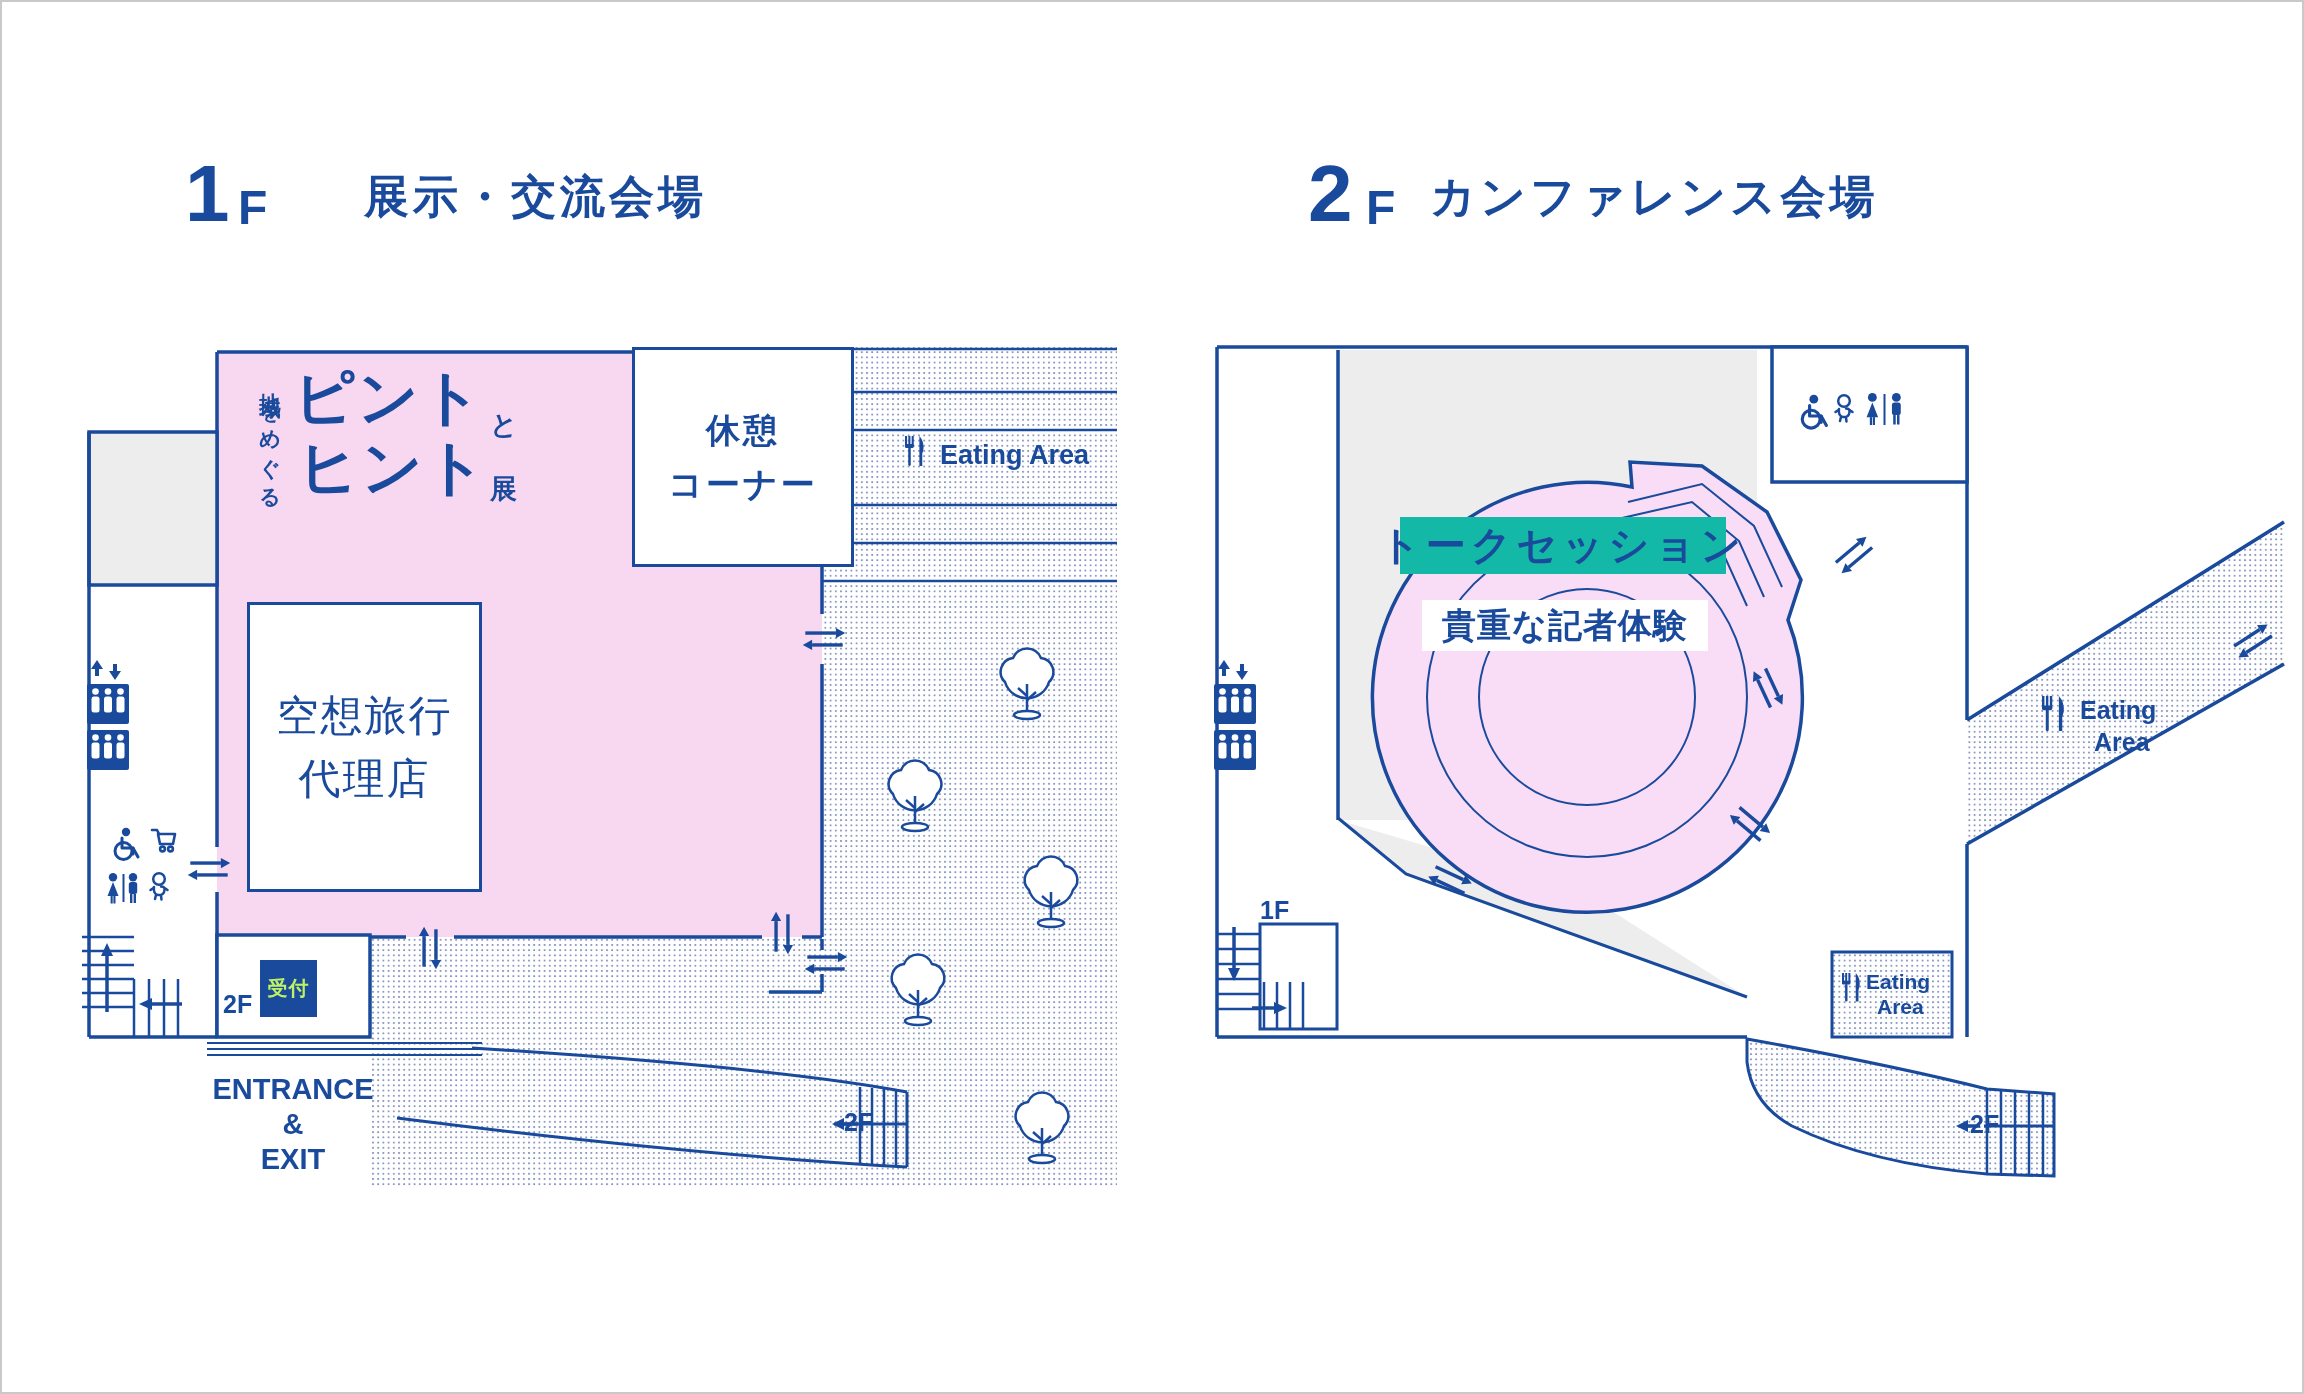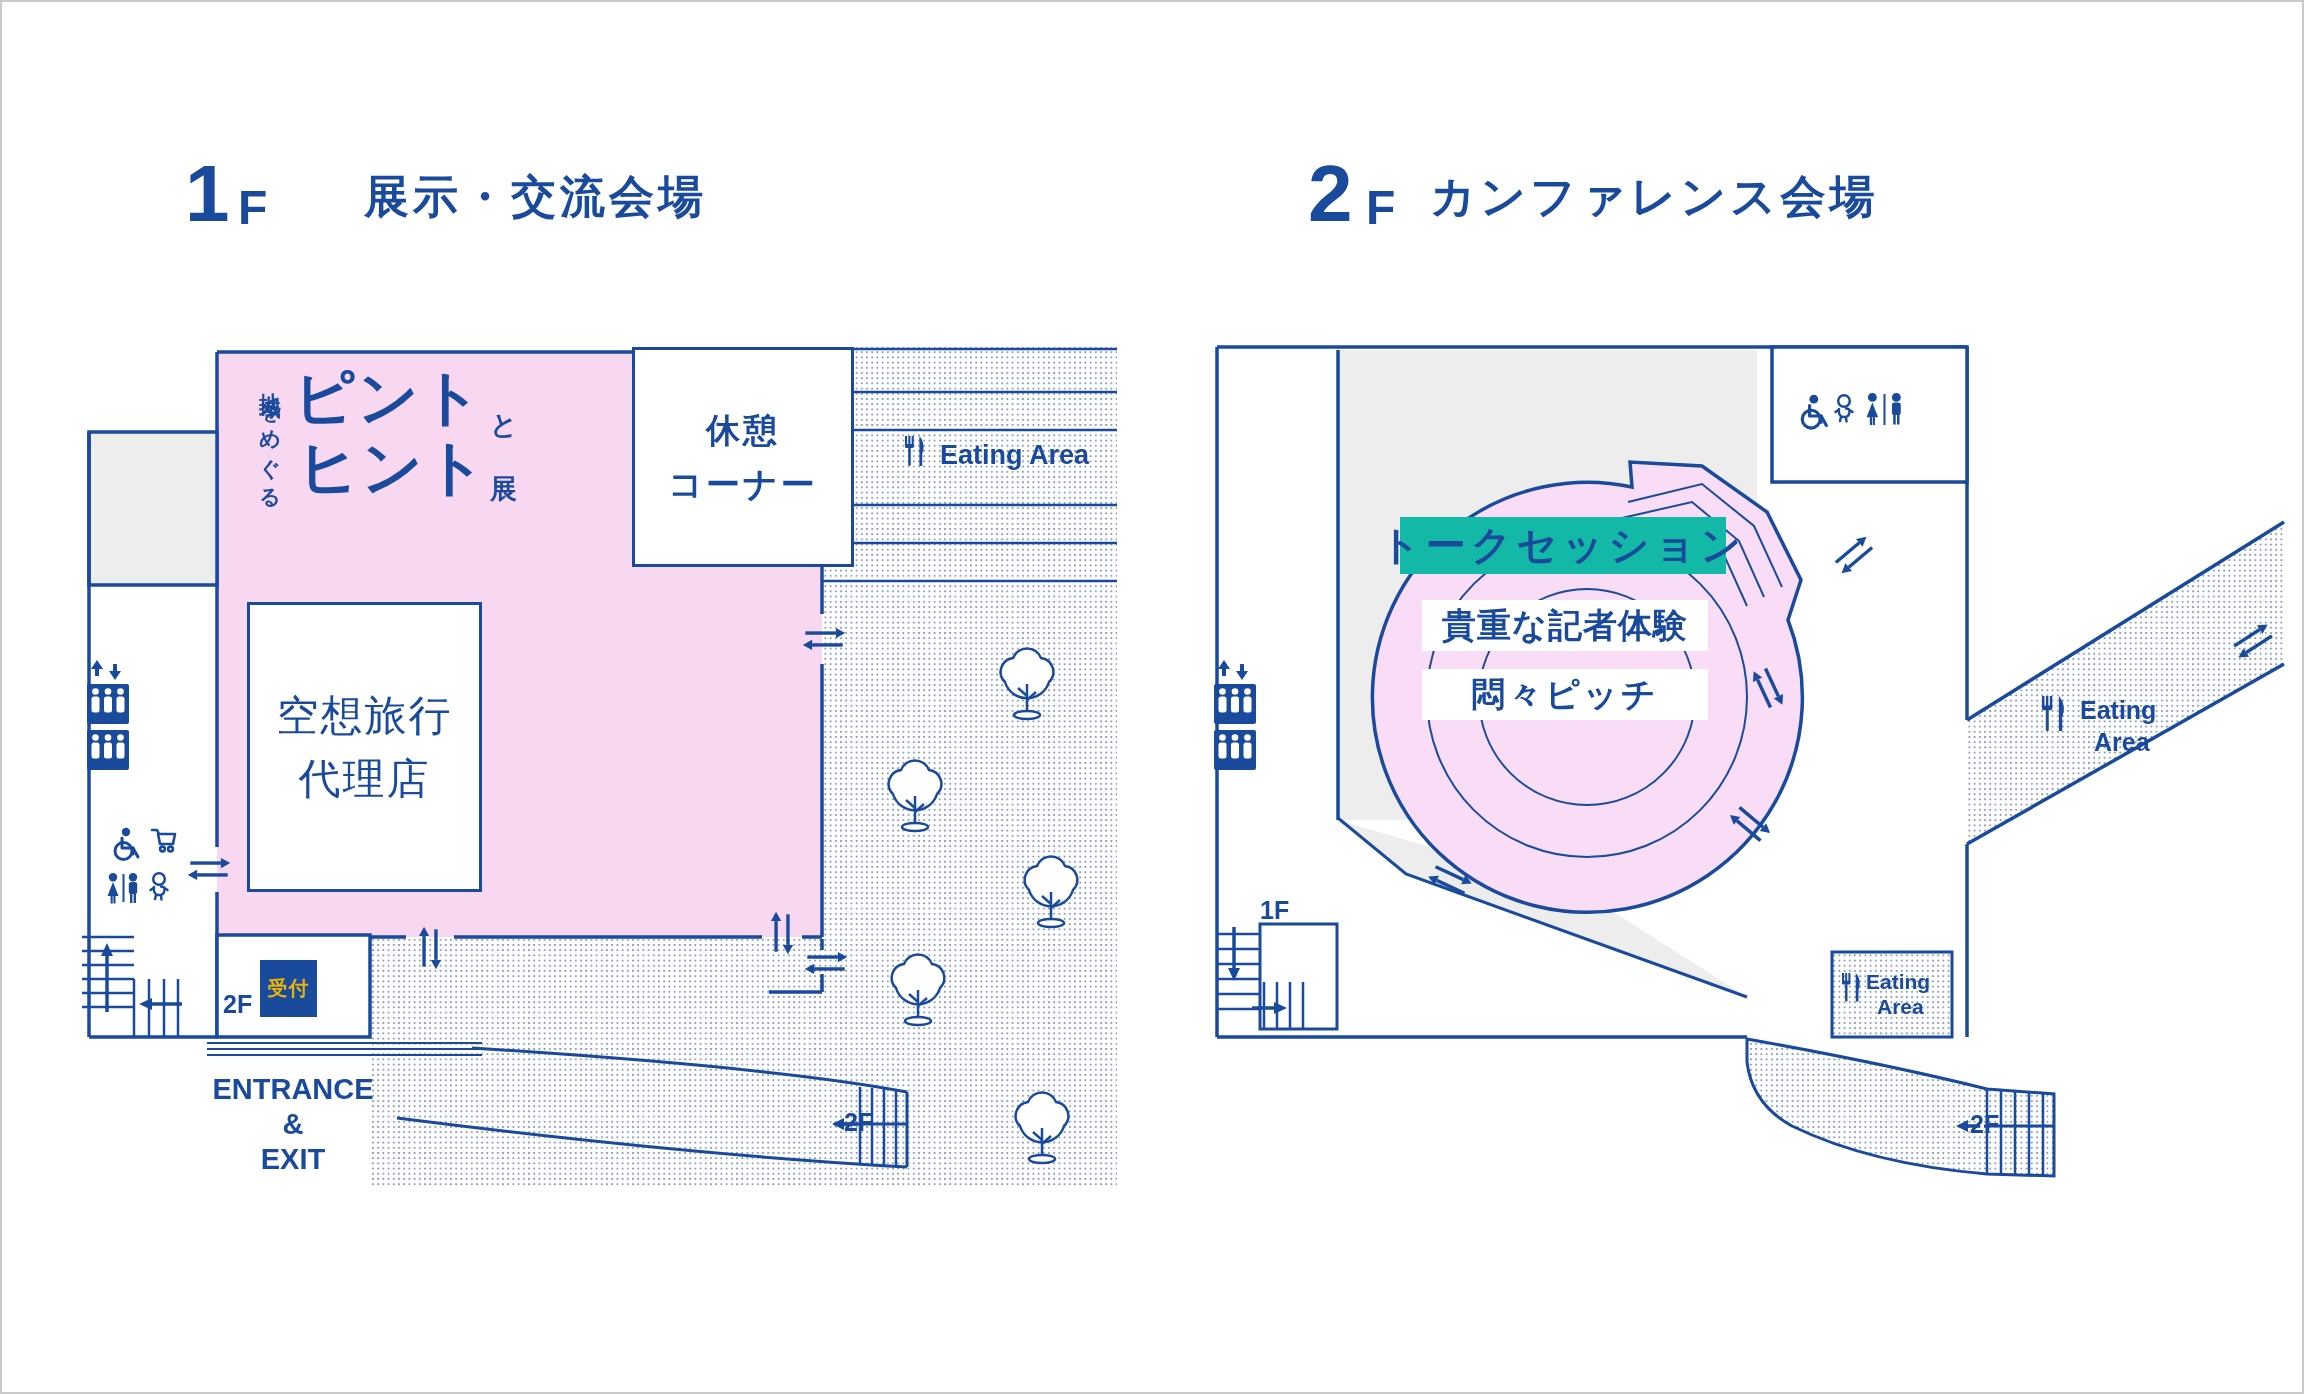--- a/index.html
+++ b/index.html
@@ -22,21 +22,21 @@
   #logo-conn{left:488px;top:410px;font-size:27px;font-weight:900;line-height:1;}
   #logo-w2{left:296px;top:436px;font-size:60px;font-weight:900;letter-spacing:2px;line-height:1;}
   #logo-sfx{left:488px;top:474px;font-size:27px;font-weight:900;line-height:1;}
   
   .wbox{box-sizing:border-box;background:#ffffff;border:3px solid #1a4a9c;display:flex;flex-direction:column;align-items:center;justify-content:center;text-align:center;}
   #rest-box{left:598px;top:345px;width:222px;height:220px;font-size:34px;font-weight:800;letter-spacing:3px;line-height:1.6;margin-left:32px;}
   #agency-box{left:245px;top:600px;width:235px;height:290px;font-size:42px;font-weight:500;letter-spacing:2px;line-height:1.5;}
   #talk-box{left:1398px;top:515px;width:326px;height:57px;background:#14b8a6;display:flex;align-items:center;justify-content:center;font-size:40px;font-weight:900;letter-spacing:5px;}
   #prog1-box{left:1420px;top:598px;width:286px;height:51px;background:#ffffff;display:flex;align-items:center;justify-content:center;font-size:34px;font-weight:900;letter-spacing:1px;}
   #prog2-box{left:1420px;top:667px;width:286px;height:51px;background:#ffffff;display:flex;align-items:center;justify-content:center;font-size:34px;font-weight:900;letter-spacing:3px;}
-  #reception-box{left:258px;top:958px;width:57px;height:57px;background:#1a4a9c;color:#eab308;display:flex;align-items:center;justify-content:center;font-size:20px;font-weight:700;letter-spacing:1px;font-family:Liberation Serif, serif;}
+  #reception-box{left:258px;top:958px;width:57px;height:57px;background:#1a4a9c;color:#bef264;display:flex;align-items:center;justify-content:center;font-size:20px;font-weight:700;letter-spacing:1px;font-family:Liberation Serif, serif;}
   
   #exchange{left:530px;top:710px;width:292px;text-align:center;line-height:1.35;}
   #exchange .l1{font-size:31px;font-weight:800;}
   #exchange .l2{font-size:29px;font-weight:800;}
   #entrance{left:196px;top:1070px;width:190px;text-align:center;font-size:29px;font-weight:900;line-height:1.2;}
   .stair-label{font-size:25px;font-weight:900;padding-left:40px;}
   #f1-stair-in{left:181px;top:988px;} #f1-stair-out{left:802px;top:1106px;}
   #f2-stair-1f{left:1218px;top:894px;} #f2-stair-2f{left:1928px;top:1108px;}
   .eat-txt{font-weight:800;}
   #eat1-txt{left:938px;top:438px;font-size:27px;}
@@ -363,23 +363,20 @@
 
   <div class="ov stair-label" id="f1-stair-in">2F</div>
   <div class="ov stair-label" id="f1-stair-out">2F</div>
 
   <div class="ov" id="talk-box">
     <span>トークセッション</span>
   </div>
   <div class="ov" id="prog1-box">
     <span>貴重な記者体験</span>
   </div>
-  <div class="ov" id="prog2-box">
-    <span>悶々ピッチ</span>
-  </div>
 
   <div class="ov stair-label" id="f2-stair-1f">1F</div>
   <div class="ov stair-label" id="f2-stair-2f">2F</div>
 
   <div class="ov eat-txt" id="eat2r-l1">Eating</div>
   <div class="ov eat-txt" id="eat2r-l2">Area</div>
   <div class="ov eat-txt" id="eat2b-l1">Eating</div>
   <div class="ov eat-txt" id="eat2b-l2">Area</div>
 
 </div>

